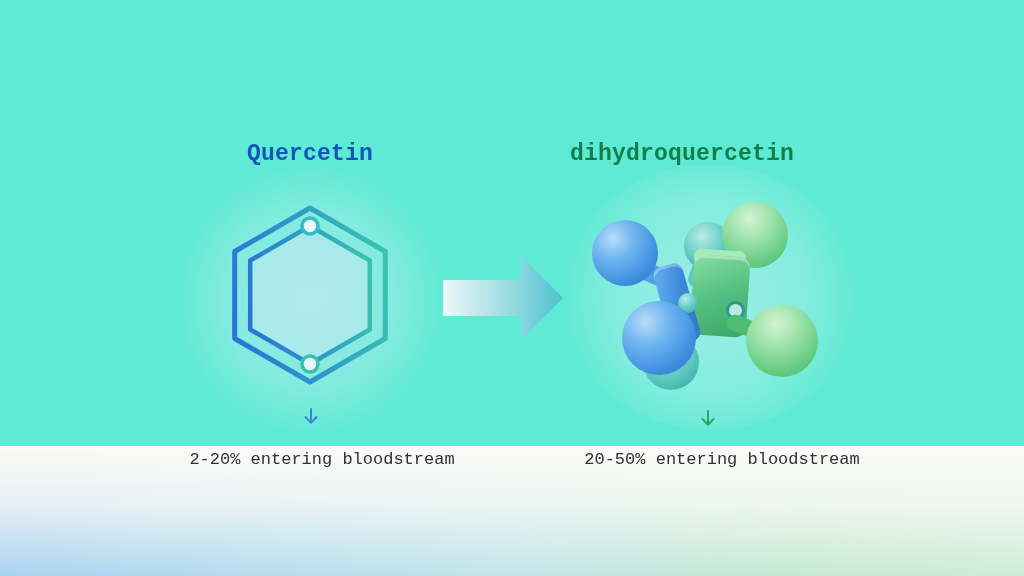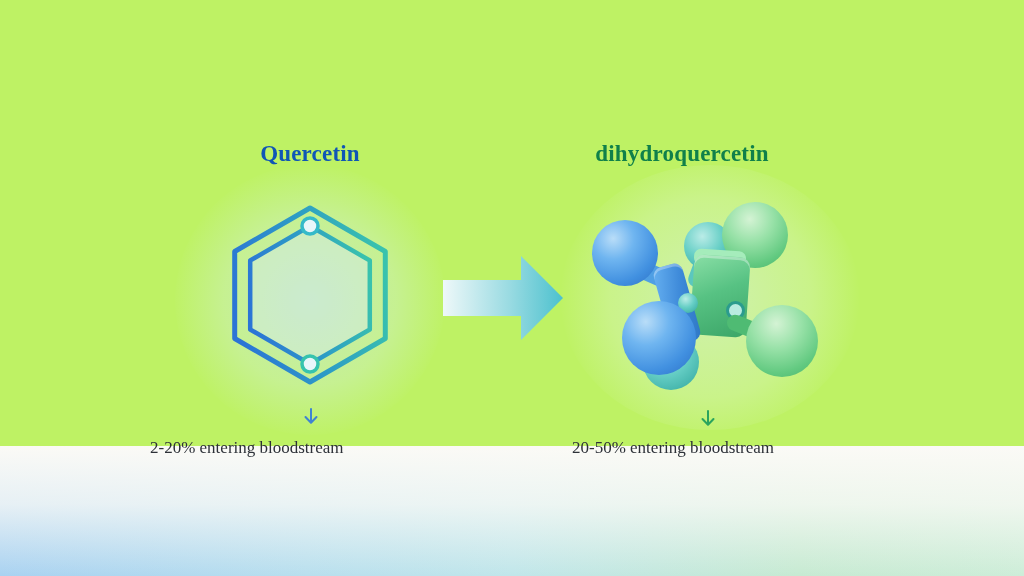--- a/index.html
+++ b/index.html
@@ -1,40 +1,40 @@
 <!DOCTYPE html>
 <html><head>
 <meta charset="utf-8">
 <style>
   html,body{margin:0;padding:0;background:#ffffff;}
   .canvas{
     position:relative;width:1024px;height:576px;overflow:hidden;
-    background:#bef264;
-    font-family:Liberation Serif, serif;
+    background:#5eead4;
+    font-family:Liberation Mono, monospace;
   }
   
   .bg-band{
     position:absolute;left:0;right:0;bottom:0;height:130px;
     background:linear-gradient(90deg,#a9d2f1 0%,#b8dfee 30%,#c0e6ea 50%,#c6ead2 78%,#cdedd8 100%);
   }
   .bg-band::after{
     content:"";position:absolute;left:0;right:0;top:0;height:100%;
     background:linear-gradient(to bottom,#fbfaf6 0%,rgba(251,250,246,0.75) 45%,rgba(251,250,246,0) 100%);
   }
   .glow{position:absolute;border-radius:50%;pointer-events:none;}
   .hex-glow{left:175px;top:165px;width:270px;height:270px;
     background:radial-gradient(circle,rgba(200,228,247,0.55) 0%,rgba(216,238,250,0.30) 45%,rgba(251,250,246,0) 72%);}
   .mol-glow{left:560px;top:165px;width:300px;height:265px;
     background:radial-gradient(circle,rgba(224,240,248,0.5) 0%,rgba(236,246,250,0.25) 50%,rgba(251,250,246,0) 75%);}
   .title{position:absolute;top:141px;margin:0;font-size:23px;font-weight:700;text-align:center;letter-spacing:0.2px;}
   .title.blue{left:160px;width:300px;color:#0f56b6;}
   .title.green{left:532px;width:300px;color:#10804a;}
-  .caption{position:absolute;top:438px;margin:0;font-size:17px;color:#2d3138;text-align:left;}
+  .caption{position:absolute;top:438px;margin:12px;font-size:17px;color:#2d3138;text-align:center;}
   .caption.left{left:150px;width:320px;}
-  .caption.right{left:572px;width:330px;}
+  .caption.right{left:545px;width:330px;}
   .down-arrow{position:absolute;}
   .down-arrow.left{left:302px;top:407px;}
   .down-arrow.right{left:699px;top:409px;}
   .hex-svg{position:absolute;left:210px;top:195px;}
   .big-arrow{position:absolute;left:441px;top:250px;}
   
   .molecule{position:absolute;left:580px;top:190px;width:250px;height:220px;}
   .molecule div{position:absolute;}
   .sph{border-radius:50%;}
   .sph-blue{background:radial-gradient(circle at 32% 28%,#b9ddf8 0%,#6fb5f0 32%,#4190e0 68%,#2c6fc4 100%);}

